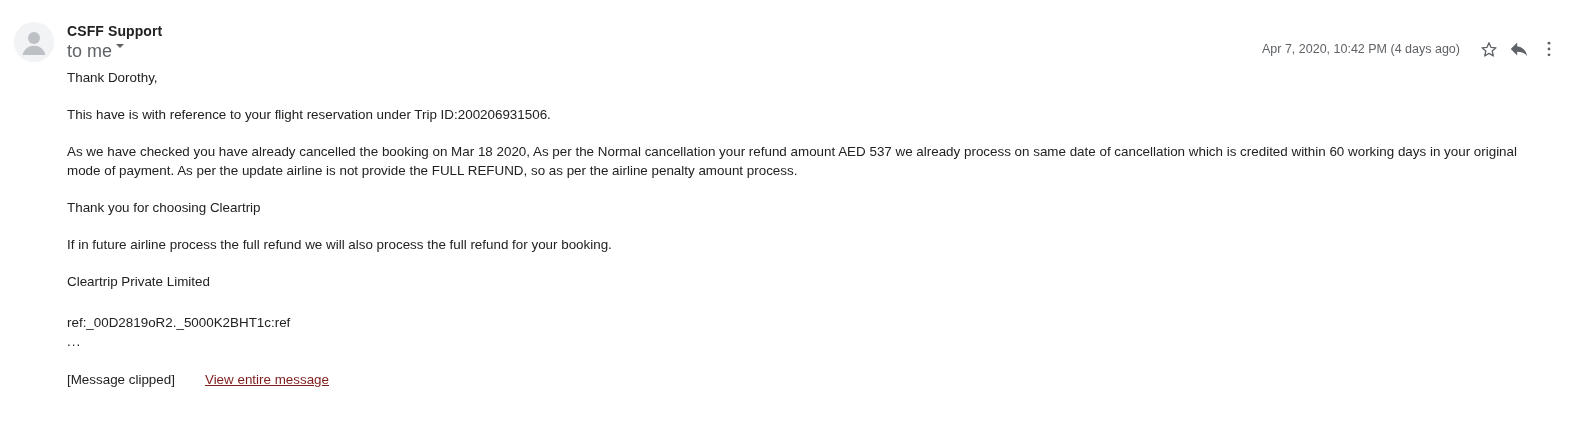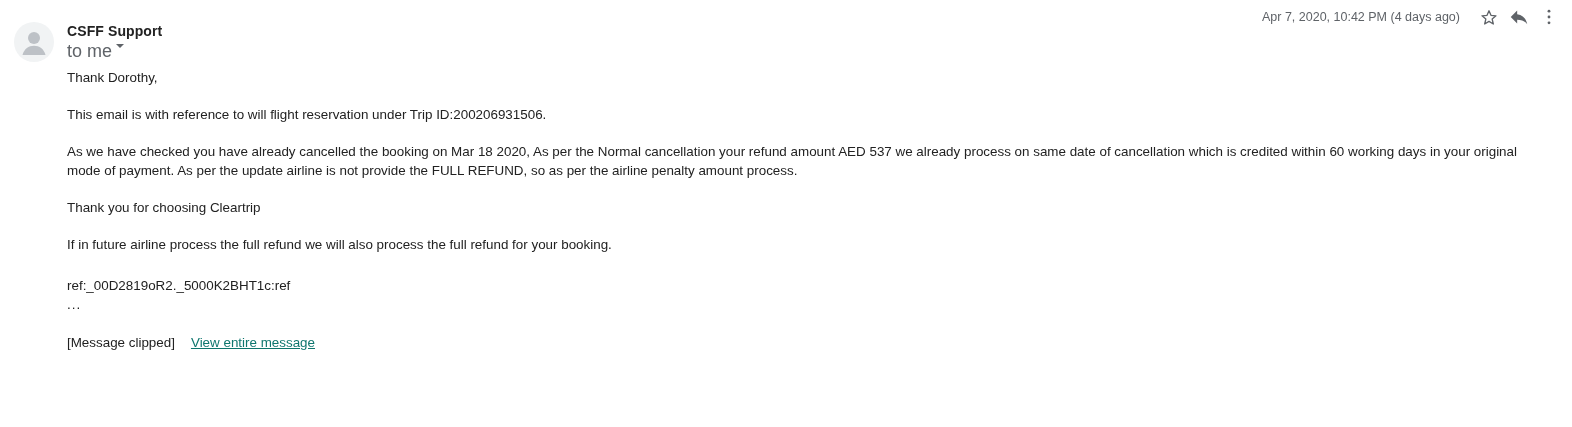--- a/index.html
+++ b/index.html
@@ -67,21 +67,21 @@
     height: 0;
     border-left: 4px solid transparent;
     border-right: 4px solid transparent;
     border-top: 4px solid #5f6368;
     position: relative;
     top: 1px;
   }
   .header-right {
     position: absolute;
     right: 8px;
-    top: 4px;
+    top: 36px;
     display: flex;
     align-items: center;
     height: 26px;
   }
   .timestamp {
     font-size: 12.5px;
     color: #5f6368;
     margin-right: 14px;
     white-space: nowrap;
   }
@@ -122,22 +122,22 @@
   .clip-row {
     margin-top: 19px;
     display: flex;
     align-items: flex-end;
     font-size: 13.4px;
   }
   .clip-label {
     color: #222222;
   }
   .clip-link {
-    margin-left: 16px;
-    color: #0f766e;
+    margin-left: 30px;
+    color: #7f1d1d;
     cursor: pointer;
   }
 </style>
 </head>
 <body>
 
 <div class="email-container">
 
   <div class="header-row">
 
@@ -176,24 +176,25 @@
           <circle cx="12" cy="5" r="1.7" fill="#5f6368"></circle>
           <circle cx="12" cy="12" r="1.7" fill="#5f6368"></circle>
           <circle cx="12" cy="19" r="1.7" fill="#5f6368"></circle>
         </svg>
       </div>
     </div>
   </div>
 
   <div class="body">
     <p class="para">Thank Dorothy,</p>
-    <p class="para">This email is with reference to will flight reservation under Trip ID:200206931506.</p>
+    <p class="para">This have is with reference to your flight reservation under Trip ID:200206931506.</p>
     <p class="para">As we have checked you have already cancelled the booking  on Mar 18 2020, As per the Normal cancellation your refund amount AED 537 we already process on same date of cancellation which is credited within 60 working days in your original mode of payment. As per the update airline is not provide the FULL REFUND, so as per the airline penalty amount process.</p>
     <p class="para">Thank you for choosing Cleartrip</p>
     <p class="para">If in future airline process the full refund we will also process the full refund for your booking.</p>
+    <p class="para">Cleartrip Private Limited</p>
     <p class="para ref">ref:_00D2819oR2._5000K2BHT1c:ref</p>
     <p class="ellipsis">...</p>
 
     <div class="clip-row">
       <span class="clip-label">[Message clipped]</span>
       <a class="clip-link" href="#">View entire message</a>
     </div>
   </div>
 
 </div>

